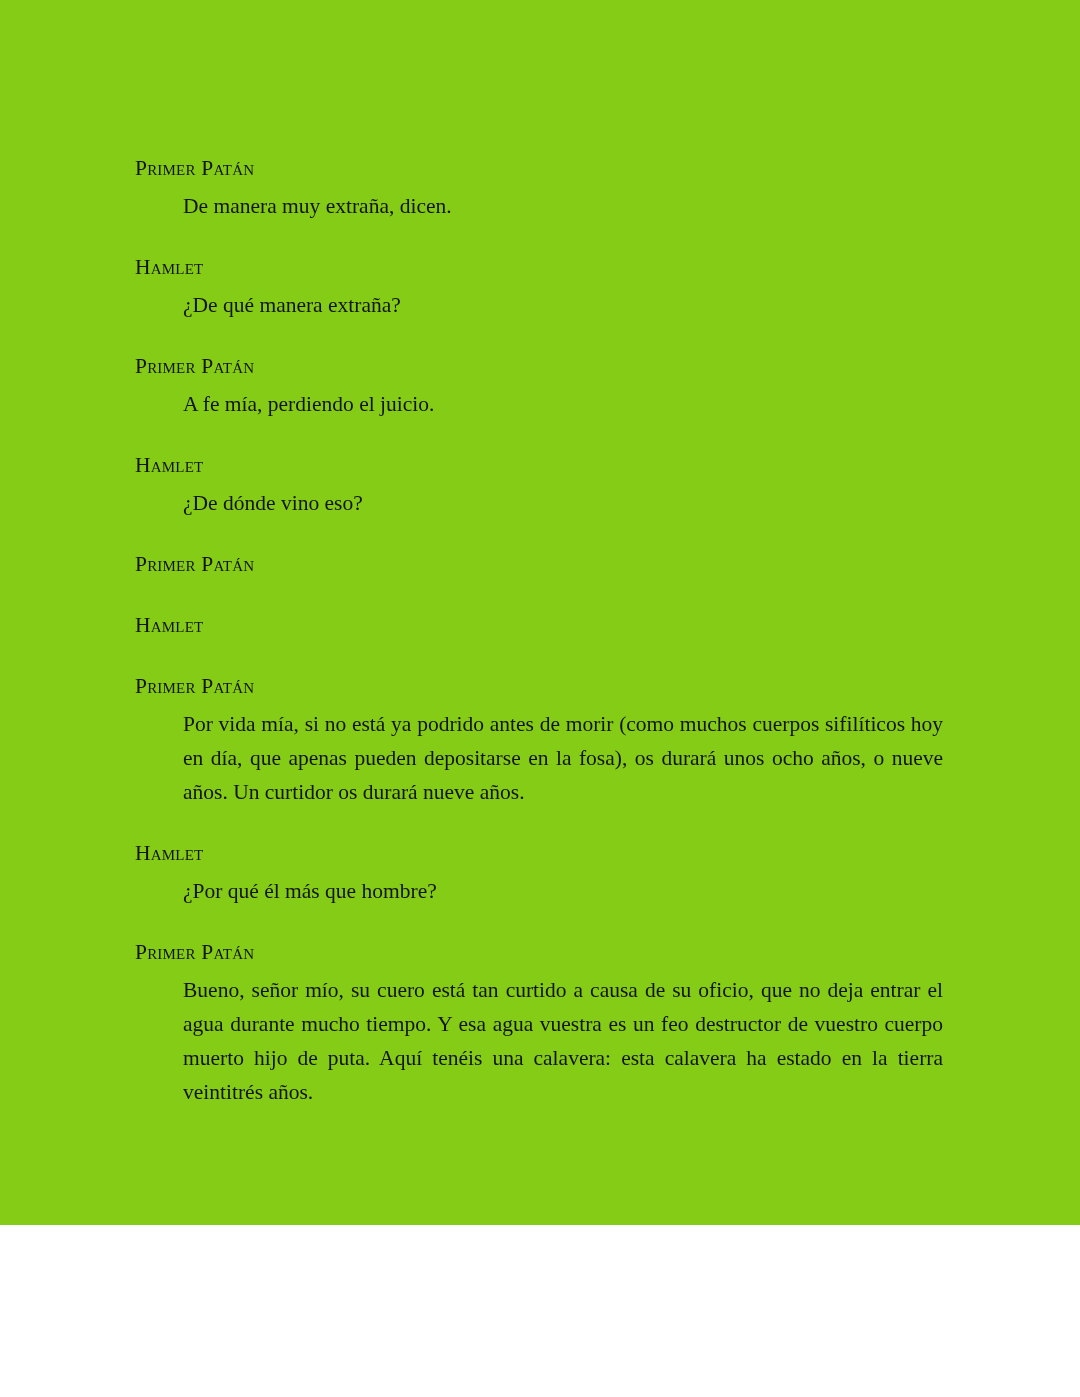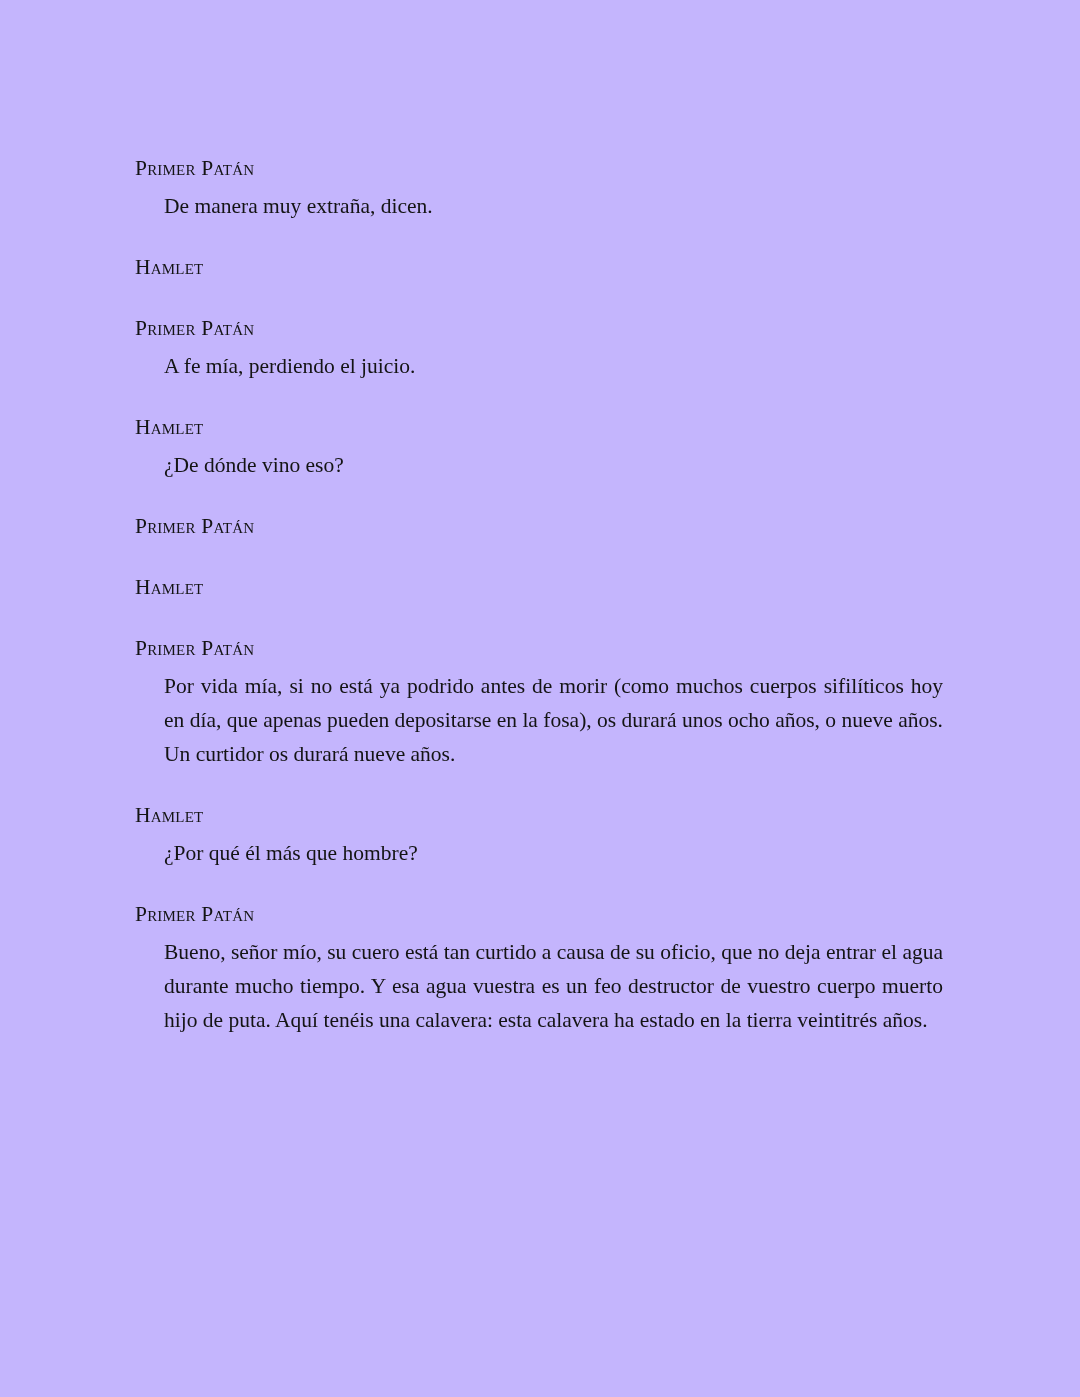--- a/index.html
+++ b/index.html
@@ -3,22 +3,22 @@
 <meta charset="utf-8">
 <style>
   html, body {
     margin: 0;
     padding: 0;
     background: #ffffff;
   }
   .page {
     position: relative;
     width: 1080px;
-    height: 1397px;
-    background: #c4b5fd;
+    height: 1225px;
+    background: #84cc16;
     overflow: hidden;
     font-family: "Liberation Serif", "DejaVu Serif", serif;
     color: #141414;
   }
   .content {
     position: absolute;
     top: 151px;
     left: 135px;
     right: 137px;
     font-size: 21.5px;
@@ -26,38 +26,39 @@
   }
   .block {
     margin: 0 0 27px 0;
   }
   .speaker {
     font-variant: small-caps;
     letter-spacing: 0.2px;
     margin: 0 0 4px 0;
   }
   .line {
-    margin: 0 0 0 29px;
+    margin: 0 0 0 48px;
     text-align: justify;
     text-justify: inter-word;
   }
 </style>
 </head>
 <body>
 
 <div class="page">
   <div class="content">
 
     <section class="block">
       <div class="speaker">Primer Patán</div>
       <p class="line">De manera muy extraña, dicen.</p>
     </section>
 
     <section class="block">
       <div class="speaker">Hamlet</div>
+      <p class="line">¿De qué manera extraña?</p>
     </section>
 
     <section class="block">
       <div class="speaker">Primer Patán</div>
       <p class="line">A fe mía, perdiendo el juicio.</p>
     </section>
 
     <section class="block">
       <div class="speaker">Hamlet</div>
       <p class="line">¿De dónde vino eso?</p>

